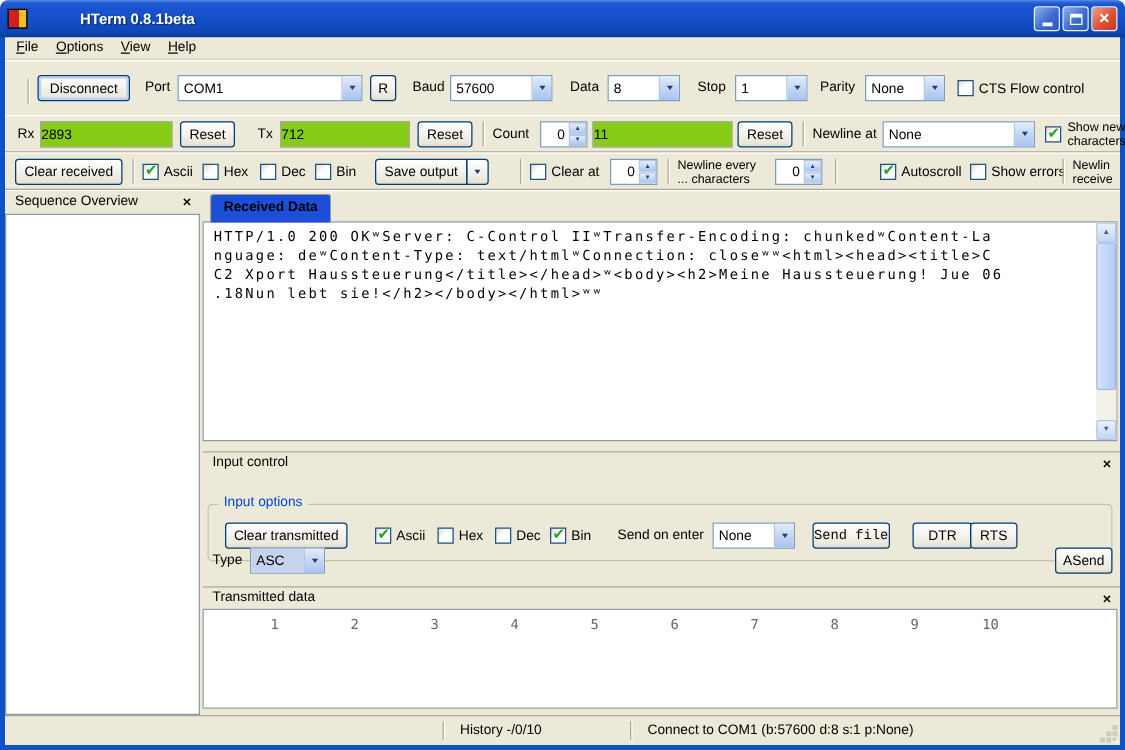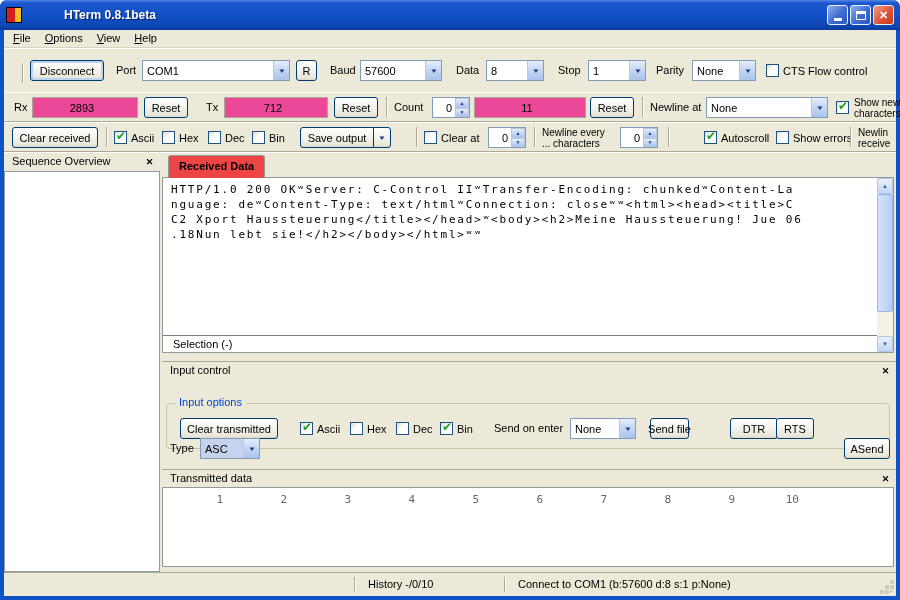--- a/index.html
+++ b/index.html
@@ -51,34 +51,34 @@
 
   .check { position:absolute; display:flex; align-items:center; gap:4px; height:21px; white-space:nowrap; }
   .check .cbx { width:13px; height:13px; background:linear-gradient(135deg,#DEDCD2,#FFFFFF 45%); border:1px solid #1D5281; position:relative; flex:none; }
   .check.on .cbx::after { content:"✔"; position:absolute; left:1px; top:-3px; font-size:12px; color:#21A121; }
 
   .spin { position:absolute; height:21px; background:#fff; border:1px solid #7F9DB9; display:flex; }
   .spin .snum { flex:1; text-align:right; padding:4px 3px 0 0; }
   .spin .sarr { width:14px; display:flex; flex-direction:column; flex:none; }
   .spin .sbtn { flex:1; background:linear-gradient(180deg,#E4EDFB,#A9C4EE); border:1px solid #B7C8E2; display:flex; align-items:center; justify-content:center; font-size:5px; color:#1D3C7F; }
 
-  .valbox { position:absolute; height:21px; background:#ec4899; border:1px solid #ACA899; text-align:center; padding:4px 6px 0 0; }
+  .valbox { position:absolute; height:21px; background:#84cc16; border:1px solid #ACA899; text-align:left; padding:4px 6px 0 0; }
 
   .vsep { position:absolute; top:4px; bottom:4px; width:2px; border-left:1px solid #ACA899; border-right:1px solid #FFFFFF; }
 
   
   .main { position:absolute; top:122px; left:0; right:0; bottom:24px; border-top:1px solid #FFFFFF; }
 
   .seqpanel { position:absolute; left:0; top:0; bottom:0; width:156px; }
   .caption { background:#ECE9D8; height:17px; padding:2px 0 0 8px; position:relative; border-top:1px solid #ACA899; white-space:nowrap; overflow:hidden; }
   .caption .xbtn { position:absolute; right:4px; top:2px; width:13px; height:13px; display:flex; align-items:center; justify-content:center; font-size:9px; font-weight:bold; }
   .seqpanel .caption { border-top:none; }
   .seqbody { position:absolute; top:18px; left:0; right:0; bottom:0; background:#fff; border:1px solid #919B9C; }
 
-  .tab { position:absolute; left:164px; top:2px; height:23px; background:#ef4444; border:1px solid #919B9C; border-bottom:none; border-radius:3px 3px 0 0; font-weight:bold; padding:4px 10px 0 10px; z-index:2; }
+  .tab { position:absolute; left:164px; top:2px; height:23px; background:#1d4ed8; border:1px solid #919B9C; border-bottom:none; border-radius:3px 3px 0 0; font-weight:bold; padding:4px 10px 0 10px; z-index:2; }
   .recv { position:absolute; left:158px; right:2px; top:24px; height:176px; background:#fff; border:1px solid #919B9C; z-index:1; }
   .mono { font-family:"DejaVu Sans Mono", monospace; font-size:11px; letter-spacing:1.8px; white-space:pre; }
   .recvtext { position:absolute; top:4px; left:8px; right:20px; }
   .ruler { color:#666; margin-bottom:5px; }
   .rline { line-height:15px; }
   .selrow { position:absolute; left:0; right:16px; bottom:0; height:17px; border-top:1px solid #7F7F7F; background:#fff; padding:2px 0 0 10px; }
 
   .vscroll { position:absolute; top:0; right:0; bottom:0; width:16px; background:#F3F1E6; }
   .sab { position:absolute; left:0; width:16px; height:16px; background:linear-gradient(180deg,#EAF1FC,#C2D5F2); border:1px solid #AEC4E8; border-radius:2px; display:flex; align-items:center; justify-content:center; font-size:6px; color:#3D5E94; }
   .sthumb { position:absolute; left:0; top:16px; height:118px; width:16px; background:linear-gradient(90deg,#D5E3FA,#B4CCF4); border:1px solid #98B6EA; border-radius:2px; }
@@ -274,21 +274,20 @@
       <div style="position:absolute; left:156px; top:0; bottom:0; width:4px;"></div>
 
       <div class="tab">Received Data</div>
       <div class="recv">
         <div class="recvtext">
           <div class="mono rline">HTTP/1.0 200 OKʷServer: C-Control IIʷTransfer-Encoding: chunkedʷContent-La</div>
           <div class="mono rline">nguage: deʷContent-Type: text/htmlʷConnection: closeʷʷ&lt;html&gt;&lt;head&gt;&lt;title&gt;C</div>
           <div class="mono rline">C2 Xport Haussteuerung&lt;/title&gt;&lt;/head&gt;ʷ&lt;body&gt;&lt;h2&gt;Meine Haussteuerung! Jue 06</div>
           <div class="mono rline">.18Nun lebt sie!&lt;/h2&gt;&lt;/body&gt;&lt;/html&gt;ʷʷ</div>
         </div>
-        <div class="selrow">Selection (-)</div>
         <div class="vscroll">
           <div class="sab" style="top:0;">▲</div>
           <div class="sthumb"></div>
           <div class="sab" style="bottom:0;">▼</div>
         </div>
       </div>
 
       <div class="hdrbar caption" style="top:208px;">
         <span>Input control</span>
         <span class="xbtn">✕</span>
@@ -310,21 +309,21 @@
         </label>
         <label class="check on" style="left:273px; top:14px;">
           <span class="cbx"></span>
           <span>Bin</span>
         </label>
         <span class="lbl gb-item" style="left:327px; top:14px;">Send on enter</span>
         <div class="combo gb-item" style="left:403px; top:14px; width:66px;">
           <span class="cval">None</span>
           <span class="cbtn"></span>
         </div>
-        <div class="btn gb-item" style="left:483px; top:14px; width:39px;">Send file</div>
+        <div class="btn gb-item" style="left:483px; top:14px; width:62px;font-family:Liberation Mono, monospace;">Send file</div>
         <div class="btn gb-item" style="left:563px; top:14px; width:48px;">DTR</div>
         <div class="btn gb-item" style="left:609px; top:14px; width:38px;">RTS</div>
       </div>
       <span class="lbl" style="position:absolute; left:166px; top:285px;">Type</span>
       <div class="combo" style="left:196px; top:285px; width:60px;">
         <span class="cval" style="background:#C6D3EC;">ASC</span>
         <span class="cbtn"></span>
       </div>
       <div class="btn" style="left:840px; top:285px; width:46px;">ASend</div>
 

